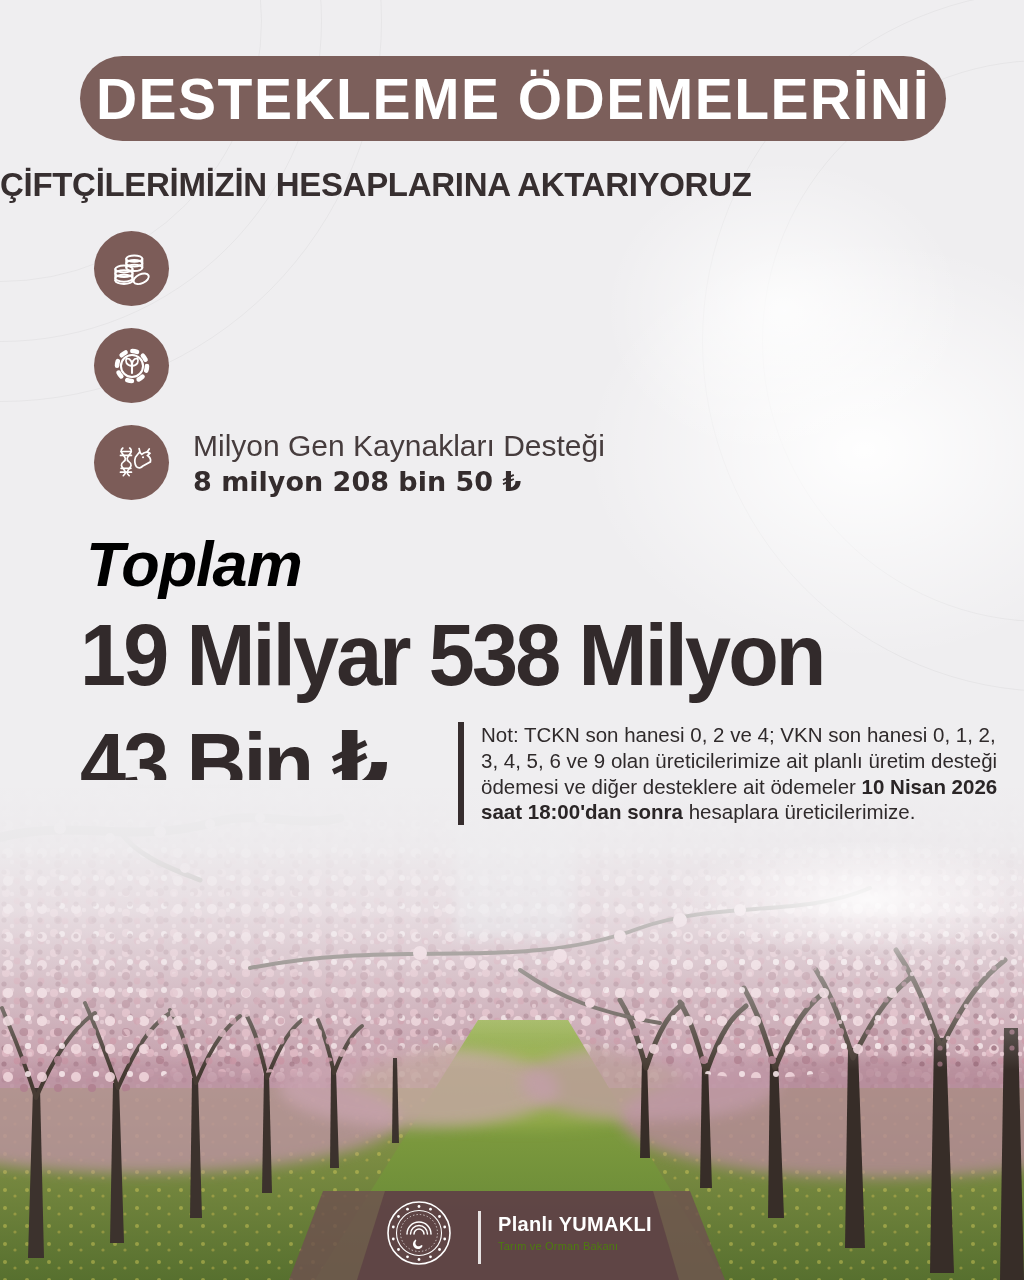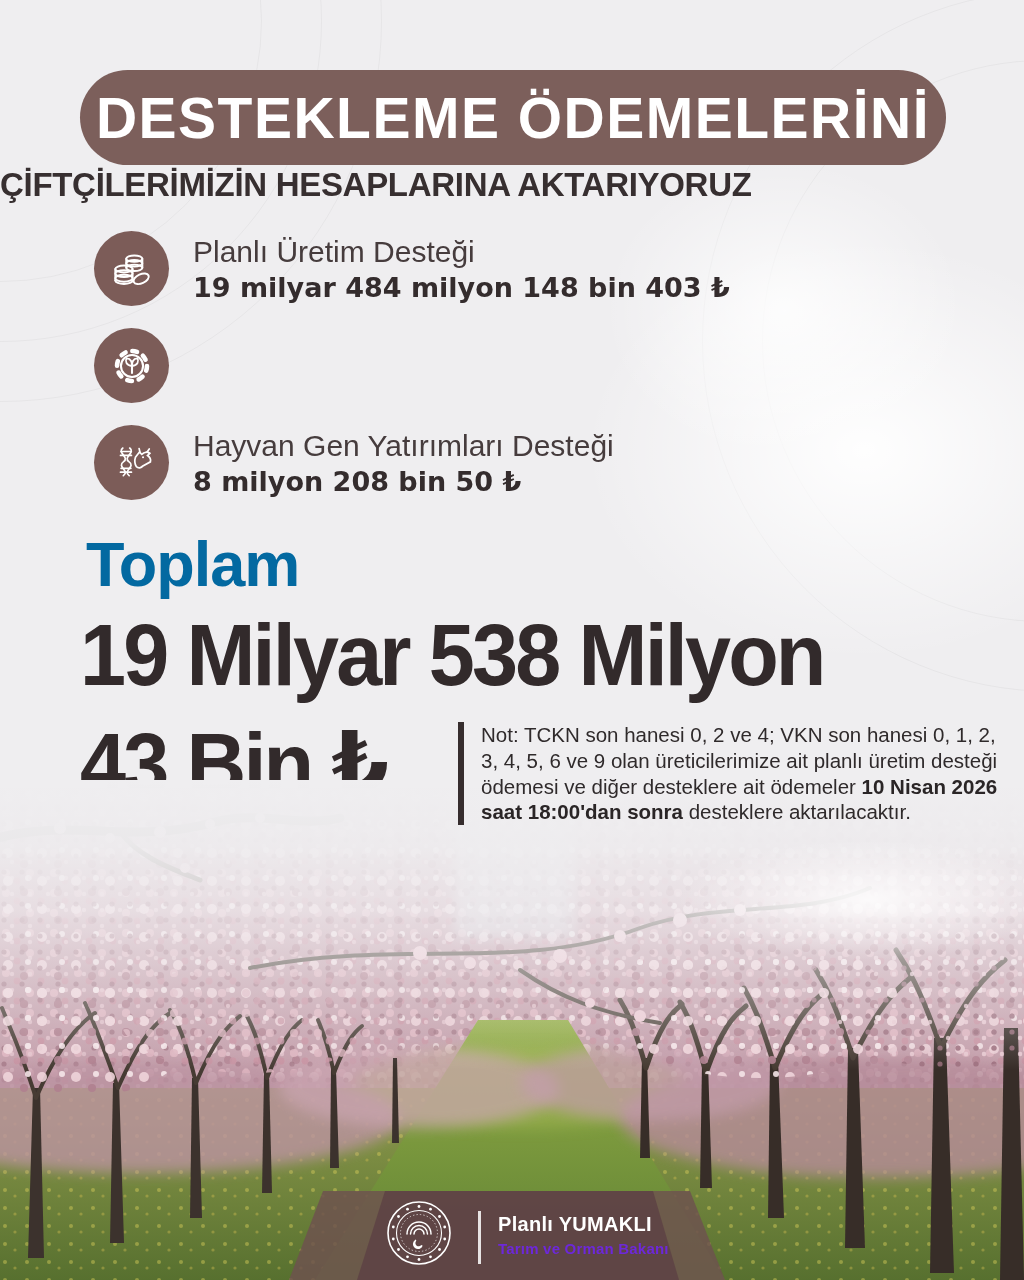--- a/index.html
+++ b/index.html
@@ -14,42 +14,42 @@
   .arc.a2{width:640px;height:640px;left:-320px;top:-300px;}
   .arc.a3{width:760px;height:760px;left:-380px;top:-360px;}
   .arc.a4{width:560px;height:560px;right:-300px;top:60px;}
   .arc.a5{width:700px;height:700px;right:-380px;top:-10px;}
   .cloud{position:absolute;right:-120px;top:240px;width:560px;height:420px;
     background:radial-gradient(closest-side,rgba(255,255,255,0.95),rgba(255,255,255,0));}
   .cloud2{position:absolute;right:60px;top:160px;width:360px;height:300px;
     background:radial-gradient(closest-side,rgba(255,255,255,0.8),rgba(255,255,255,0));}
 
   .pill{
-    position:absolute;left:80px;top:70px;width:866px;height:95px;border-radius:50px;
+    position:absolute;left:80px;top:56px;width:866px;height:85px;border-radius:50px;
     background:#7c5f5b;display:flex;align-items:center;justify-content:center;
   }
   .pill-title{color:#ffffff;font-size:57px;font-weight:bold;letter-spacing:1.5px;white-space:nowrap;}
   .subtitle{
     position:absolute;left:0;top:166px;width:100%;
     font-size:33px;font-weight:bold;color:#372f30;letter-spacing:-0.3px;
   }
 
   .item{position:absolute;left:94px;display:flex;align-items:center;}
   .item.r1{top:231px;} .item.r2{top:328px;} .item.r3{top:425px;}
   .item-icon{
     flex:0 0 auto;width:75px;height:75px;border-radius:50%;background:#7c5c58;
     display:flex;align-items:center;justify-content:center;
   }
   .item-text{margin-left:24px;}
   .item-label{font-size:30px;color:#463c3d;line-height:1.1;}
   .item-value{font-family:"DejaVu Sans",sans-serif;font-size:27px;font-weight:bold;color:#342c2d;margin-top:5px;line-height:1.1;}
 
   .toplam{
-    position:absolute;left:86px;top:528px;font-size:63px;font-weight:bold;
-    color:#0369a1;letter-spacing:-1px;text-align:center;
+    position:absolute;left:86px;top:528px;font-size:63px;font-weight:bold;font-style:italic;
+    color:#000000;letter-spacing:-1px;text-align:center;
   }
   .bigline{
     position:absolute;left:80px;font-weight:bold;color:#322a2b;white-space:nowrap;
     font-size:88px;letter-spacing:-3px;transform:scaleX(0.94);transform-origin:left center;
   }
   .bigline.l1{top:604px;}
   .bigline.l2{top:712px;}
   .lira{font-family:"DejaVu Sans",sans-serif;letter-spacing:0;}
 
   .note{
@@ -66,21 +66,21 @@
   }
   .fog2{
     position:absolute;left:420px;top:840px;width:640px;height:300px;pointer-events:none;
     background:radial-gradient(closest-side at 70% 20%,rgba(255,255,255,0.85),rgba(255,255,255,0));
   }
 
   .ribbon{position:absolute;left:0;bottom:0;width:1024px;height:96px;}
   .seal{position:absolute;left:386px;top:1200px;width:66px;height:66px;}
   .divider{position:absolute;left:478px;top:1211px;width:2.5px;height:53px;background:rgba(255,255,255,0.85);}
   .footer-name{position:absolute;left:498px;top:1213px;font-size:20px;font-weight:bold;color:#ffffff;letter-spacing:0.3px;}
-  .footer-role{position:absolute;left:498px;top:1240px;font-size:15px;color:#6d28d9;letter-spacing:0.2px;font-weight:bold;}
+  .footer-role{position:absolute;left:498px;top:1240px;font-size:11px;color:#4d7c0f;letter-spacing:0.2px;}
 </style>
 </head>
 <body>
 
 <div class="poster">
 
   <div class="arc a1"></div>
   <div class="arc a2"></div>
   <div class="arc a3"></div>
   <div class="arc a4"></div>
@@ -101,24 +101,20 @@
         <ellipse cx="22" cy="15" rx="7" ry="2.8"></ellipse>
         <ellipse cx="22" cy="19" rx="7" ry="2.8"></ellipse>
         <ellipse cx="13" cy="20" rx="7.5" ry="3"></ellipse>
         <path d="M5.5,20 V30 M20.5,20 V30"></path>
         <ellipse cx="13" cy="24" rx="7.5" ry="3"></ellipse>
         <ellipse cx="13" cy="28" rx="7.5" ry="3"></ellipse>
         <path d="M5.5,30 A7.5,3 0 0 0 20.5,30"></path>
         <ellipse cx="28" cy="28.5" rx="7" ry="4" transform="rotate(-24 28 28.5)"></ellipse>
       </svg>
     </div>
-    <div class="item-text">
-      <div class="item-label">Planlı Üretim Desteği</div>
-      <div class="item-value">19 milyar 484 milyon 148 bin 403 ₺</div>
-    </div>
   </div>
 
   <div class="item r2">
     <div class="item-icon">
       <svg width="46" height="46" viewBox="0 0 40 40" fill="none" stroke="#ffffff" stroke-linecap="round">
         <circle cx="20" cy="20" r="13" stroke-width="4" stroke-dasharray="4.1 6.1"></circle>
         <circle cx="20" cy="20" r="9.6" stroke-width="1.8"></circle>
         <path d="M20,26 V17.5" stroke-width="1.8"></path>
         <path d="M20,20 C14.8,19.6 13.8,15.4 15.4,13.3 C19.2,13.5 20.2,17 20,20 Z" stroke-width="1.6"></path>
         <path d="M20,20 C25.2,19.6 26.2,15.4 24.6,13.3 C20.8,13.5 19.8,17 20,20 Z" stroke-width="1.6"></path>
@@ -133,21 +129,21 @@
       <svg width="46" height="46" viewBox="0 0 40 40" fill="none" stroke="#ffffff" stroke-width="1.5" stroke-linecap="round">
         <path d="M12,7 C6.5,11 18.5,15 12.5,19 C6.5,23 18.5,27 12.5,31"></path>
         <path d="M18,7 C23.5,11 11.5,15 17.5,19 C23.5,23 11.5,27 17.5,31"></path>
         <path d="M10.5,10 H19 M10,13.4 H19.5 M10.5,24.6 H19 M10,28 H19.5"></path>
         <path d="M23,15 L26.5,10.5 L28.5,12.5 C30.5,10.5 33.5,10 35.5,11.5 L33.5,13.5 C35.5,14.8 36.5,17 36,19 L29.5,22.5 C28,24.5 25.5,24.8 23.8,23.2 C22.5,21 22.2,17.5 23,15 Z"></path>
         <path d="M27,10.8 L26.2,7.5 M33,10.7 L35,7.8"></path>
         <circle cx="29.6" cy="15" r="0.9" fill="#ffffff" stroke="none"></circle>
       </svg>
     </div>
     <div class="item-text">
-      <div class="item-label">Hayvan Gen Yatırımları Desteği</div>
+      <div class="item-label">Milyon Gen Kaynakları Desteği</div>
       <div class="item-value">8 milyon 208 bin 50 ₺</div>
     </div>
   </div>
 
   <div class="toplam">Toplam</div>
   <div class="bigline l1">19 Milyar 538 Milyon</div>
   <div class="bigline l2"><span>43 Bin</span> <span class="lira">₺</span></div>
 
   <svg class="photo" viewBox="0 0 1024 492" preserveAspectRatio="none">
     <defs>
@@ -259,21 +255,21 @@
         <circle cx="680" cy="132" r="7"></circle>
         <circle cx="740" cy="122" r="6"></circle>
       <circle cx="640" cy="228" r="6"></circle>
         <circle cx="590" cy="215" r="5"></circle>
     </g>
   </svg>
 
   <div class="fog"></div>
   <div class="fog2"></div>
 
-  <div class="note"><span>Not: TCKN son hanesi 0, 2 ve 4; VKN son hanesi 0, 1, 2, 3, 4, 5, 6 ve 9 olan üreticilerimize ait planlı üretim desteği ödemesi ve diğer desteklere ait ödemeler </span><b>10 Nisan 2026 saat 18:00'dan sonra</b><span> desteklere aktarılacaktır.</span></div>
+  <div class="note"><span>Not: TCKN son hanesi 0, 2 ve 4; VKN son hanesi 0, 1, 2, 3, 4, 5, 6 ve 9 olan üreticilerimize ait planlı üretim desteği ödemesi ve diğer desteklere ait ödemeler </span><b>10 Nisan 2026 saat 18:00'dan sonra</b><span> hesaplara üreticilerimize.</span></div>
 
   <svg class="ribbon" viewBox="0 0 1024 96" preserveAspectRatio="none">
     <polygon points="323,7 690,7 725,96 289,96" fill="#6e524f" opacity="0.84"></polygon>
     <polygon points="385,7 653,7 679,96 357,96" fill="#5f4545" opacity="0.95"></polygon>
   </svg>
 
   <svg class="seal" viewBox="0 0 66 66">
     <circle cx="33" cy="33" r="31" fill="none" stroke="#ffffff" stroke-width="1.6"></circle>
     <circle cx="33" cy="33" r="22.5" fill="none" stroke="#ffffff" stroke-width="1.1"></circle>
     <circle cx="33" cy="33" r="18.5" fill="none" stroke="#ffffff" stroke-width="0.8" stroke-dasharray="1.4 2.1" opacity="0.85"></circle>

